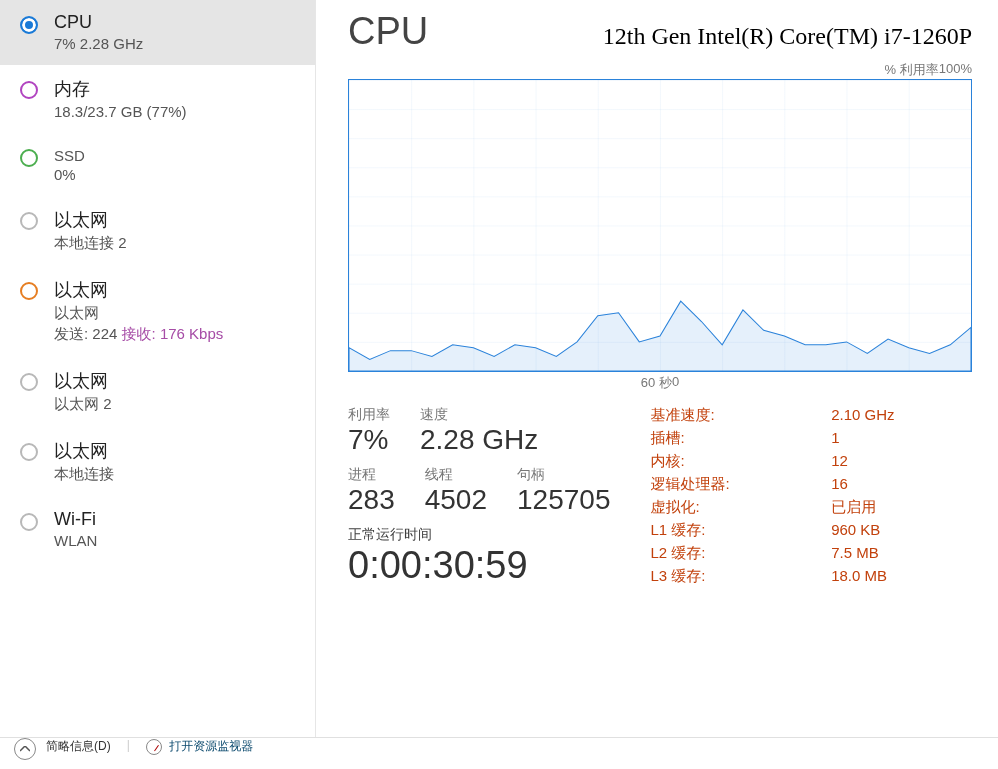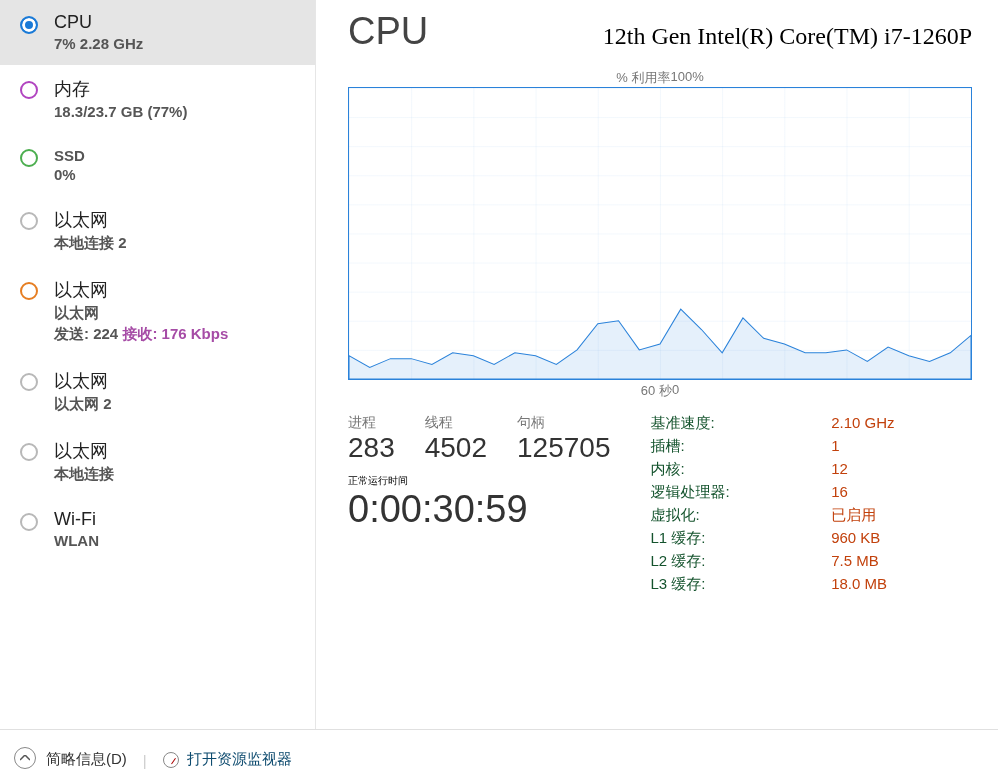--- a/index.html
+++ b/index.html
@@ -49,41 +49,41 @@
     margin-top: 4px;
     margin-right: 16px;
   }
   .ring-blue  { border-color: #1a7ad7; background: #d6e9fa; }
   .ring-blue.solid { background: #1a7ad7; box-shadow: inset 0 0 0 3px #fff; }
   .ring-purple{ border-color: #b144c0; }
   .ring-green { border-color: #4cae4f; }
   .ring-orange{ border-color: #e67e22; }
   .ring-gray  { border-color: #b8b8b8; }
   .side-text .t1 { font-size: 18px; color: #222; }
-  .side-text .t2 { font-size: 15px; color: #555; margin-top: 2px; font-weight: bold; }
+  .side-text .t2 { font-size: 15px; color: #555; margin-top: 2px; }
   .side-text .t2 .rx { color: #a64ca6; }
   .main {
     flex: 1;
     padding: 10px 26px 20px 32px;
     overflow: hidden;
   }
   .main-header {
     display: flex;
     align-items: baseline;
     justify-content: space-between;
     margin-bottom: 4px;
   }
   .main-title { font-size: 38px; color: #444; font-weight: 400; }
   .cpu-model  { font-size: 24px; color: #000000; font-family: Liberation Serif, serif; }
   .chart-labels {
     display: flex;
-    justify-content: center;
+    justify-content: flex-end;
     font-size: 13px;
     color: #777;
-    margin-top: 16px;
+    margin-top: 8px;
   }
   .chart {
     width: 100%; height: 293px;
     border: 1px solid #2a82da;
     position: relative;
     background: linear-gradient(to right, rgba(42,130,218,0.06) 0, rgba(42,130,218,0.06) 1px, transparent 1px) 0 0 / 10% 100%,
                 linear-gradient(to bottom, rgba(42,130,218,0.06) 0, rgba(42,130,218,0.06) 1px, transparent 1px) 0 0 / 100% 10%;
     overflow: hidden;
   }
   .chart svg { width: 100%; height: 100%; display: block; }
@@ -93,41 +93,41 @@
   }
   .stats {
     display: flex;
     margin-top: 14px;
     gap: 40px;
   }
   .big-stats { flex: 0 0 auto; }
   .stat-row { display: flex; gap: 30px; margin-bottom: 10px; }
   .stat .lbl { font-size: 14px; color: #777; }
   .stat .val { font-size: 28px; color: #333; margin-top: 0; }
-  .uptime .lbl { font-size: 10px; color: #000000; }
+  .uptime .lbl { font-size: 14px; color: #404040; }
   .uptime .val { font-size: 38px; color: #333; }
   .spec-table {
     flex: 1;
     display: grid;
     grid-template-columns: auto auto;
     column-gap: 24px;
     row-gap: 4px;
     font-size: 15px;
     align-content: start;
   }
-  .spec-table .k { color: #14532d; white-space: nowrap; }
+  .spec-table .k { color: #c2410c; white-space: nowrap; }
   .spec-table .v { color: #c2410c; }
   .footer {
-    height: 40px;
+    height: 32px;
     border-top: 1px solid #e0e0e0;
     display: flex;
-    align-items: flex-end;
+    align-items: flex-start;
     padding: 0 14px;
     gap: 10px;
-    font-size: 15px;
+    font-size: 12px;
   }
   .chevron-circle {
     width: 22px; height: 22px;
     border: 1px solid #888;
     border-radius: 50%;
     display: flex; align-items: center; justify-content: center;
     color: #555; font-size: 11px;
   }
   .divider { color: #ccc; margin: 0 6px; }
   .link-text { color: #0c4a6e; cursor: pointer; }
@@ -245,20 +245,30 @@
       </svg>
     </div>
 
     <div class="axis-labels">
       <span>60 秒</span>
       <span>0</span>
     </div>
 
     <div class="stats">
       <div class="big-stats">
+        <div class="stat-row">
+          <div class="stat">
+            <div class="lbl">利用率</div>
+            <div class="val">7%</div>
+          </div>
+          <div class="stat">
+            <div class="lbl">速度</div>
+            <div class="val">2.28 GHz</div>
+          </div>
+        </div>
         <div class="stat-row">
           <div class="stat">
             <div class="lbl">进程</div>
             <div class="val">283</div>
           </div>
           <div class="stat">
             <div class="lbl">线程</div>
             <div class="val">4502</div>
           </div>
           <div class="stat">

